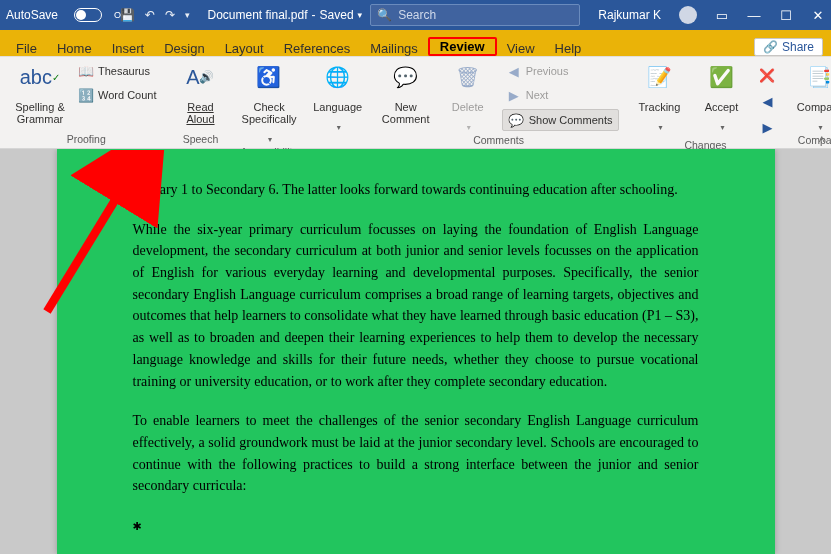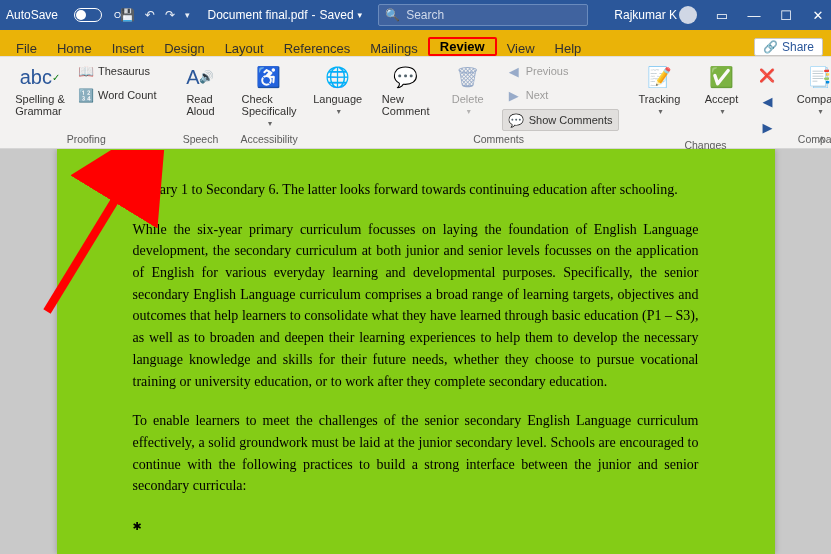--- a/index.html
+++ b/index.html
@@ -7,50 +7,50 @@
 
 .titlebar { height: 30px; background: #2b579a; color: #fff; display: flex; align-items: center; padding: 0 6px; font-size: 12px; }
 .titlebar .autosave { display: flex; align-items: center; gap: 16px; }
 .titlebar .toggle { width: 28px; height: 14px; border: 1px solid #fff; border-radius: 8px; position: relative; }
 .titlebar .toggle::after { content:""; width:10px; height:10px; background:#fff; border-radius:50%; position:absolute; top:1px; left:1px; }
 .titlebar .qat { display:flex; gap:10px; margin-left:10px; align-items:center; }
 .titlebar .qat span { opacity:.9; }
 .titlebar .docname { flex:0 0 auto; margin-left:18px; display:flex; align-items:center; gap:4px; }
 .titlebar .searchwrap { flex:1; display:flex; justify-content:center; }
 .titlebar .search { background:#40639f; border:1px solid #6a8bbd; border-radius:2px; height:22px; width:210px; display:flex; align-items:center; padding:0 6px; color:#cfd9ea; gap:6px;}
-.titlebar .user { display:flex; align-items:center; gap:2px; margin:0 10px; }
+.titlebar .user { display:flex; align-items:center; gap:18px; margin:0 10px; }
 .titlebar .avatar { width:18px; height:18px; border-radius:50%; background:#d0d7e5; display:inline-block; }
 .titlebar .winbtns { display:flex; gap:18px; margin-left:8px; font-size:13px; }
 .titlebar .winbtns span { width:14px; text-align:center; }
 
 .menubar { height:27px; background:#eab308; border-bottom:1px solid #e1dfdd; display:flex; align-items:flex-end; padding-left:6px; font-size:13px; color:#323130; }
 .menubar .tab { padding:0 10px; display:flex; align-items:center; cursor:pointer; }
 .menubar .tab.active { border: 2.5px solid #ff0000; border-radius:2px; font-weight:600; color:#000; }
 .menubar .spacer { flex:1; }
 .menubar .share { margin-right:8px; display:flex; align-items:center; gap:4px; border:1px solid #c8c6c4; padding:1px 8px; border-radius:2px; font-size:12px; color:#2b579a; background:#fff;}
 
 .ribbon { height:92px; background:#f3f2f1; border-bottom:1px solid #d6d6d6; display:flex; align-items:stretch; padding:2px 4px 0 6px; font-size:11px; color:#323130; position:relative;}
 .group { display:flex; flex-direction:column; align-items:center; padding:2px 6px 0 6px; }
 .group .groupbody { display:flex; align-items:flex-start; gap:6px; flex:1; }
 .group .grouplabel { font-size:10.5px; color:#5b5b5b; padding:2px 0 3px 0; text-align:center; width:100%; }
 .sep { width:1px; background:#d9d7d5; margin:4px 0 16px 0; }
 
-.bigbtn { display:flex; flex-direction:column; align-items:center; justify-content:flex-start; width:56px; text-align:left; gap:2px; padding-top:2px; cursor:pointer;}
+.bigbtn { display:flex; flex-direction:column; align-items:center; justify-content:flex-start; width:56px; text-align:center; gap:10px; padding-top:2px; cursor:pointer;}
 .bigbtn .ico { width:30px; height:28px; display:flex; align-items:center; justify-content:center; font-size:20px; color:#2b579a;}
 .bigbtn .lbl { line-height:12px; }
 .smallrow { display:flex; flex-direction:column; gap:4px; }
 .smallbtn { display:flex; align-items:center; gap:4px; padding:2px 4px; cursor:pointer; white-space:nowrap;}
 .smallbtn .ico { width:16px; height:16px; display:inline-flex; align-items:center; justify-content:center; color:#2b579a; font-size:13px;}
 .dd::after { content:"▾"; font-size:8px; margin-left:2px; color:#666; }
 .disabled { opacity:.45; pointer-events:none; }
 .showcomments { background:#e1dfdd; border:1px solid #c8c6c4; padding:2px 6px; border-radius:2px; }
 .ribbon .collapse { position:absolute; right:6px; bottom:3px; font-size:11px; color:#666; cursor:pointer;}
 
 .docarea { position:absolute; top:149px; bottom:0; left:0; right:0; background:#c9c9c9; overflow:hidden; display:flex; justify-content:center; }
-.page { background:#84cc16; width:718px; margin-top:0; padding:30px 76px 20px 76px; font-family: Georgia, "Times New Roman", serif; font-size:14px; color:#000; line-height:1.55; box-shadow:0 0 6px rgba(0,0,0,.25); }
+.page { background:#22c55e; width:718px; margin-top:0; padding:30px 76px 20px 76px; font-family: Georgia, "Times New Roman", serif; font-size:14px; color:#000; line-height:1.55; box-shadow:0 0 6px rgba(0,0,0,.25); }
 .page p { margin-bottom:18px; text-align:justify; }
 .page .bullet { display:flex; gap:18px; }
 .page .bullet .mark { font-size:11px; padding-top:3px;}
 
 .arrow { position:absolute; left:18px; top:150px; width:160px; height:170px; pointer-events:none; z-index:50; }
 </style>
 </head>
 <body>
 
 <div class="titlebar">
@@ -128,21 +128,21 @@
       </div>
     </div>
     <div class="grouplabel">Proofing</div>
   </div>
   <div class="sep"></div>
 
   <div class="group">
     <div class="groupbody">
       <div class="bigbtn">
         <div class="ico">A<span style="font-size:12px;color:#2b579a;">🔊</span></div>
-        <div class="lbl" style="white-space:pre-line;">Read
+        <div class="lbl" style="white-space:pre-line;text-decoration:underline;">Read
 Aloud</div>
       </div>
     </div>
     <div class="grouplabel">Speech</div>
   </div>
   <div class="sep"></div>
 
   <div class="group">
     <div class="groupbody">
       <div class="bigbtn dd">

